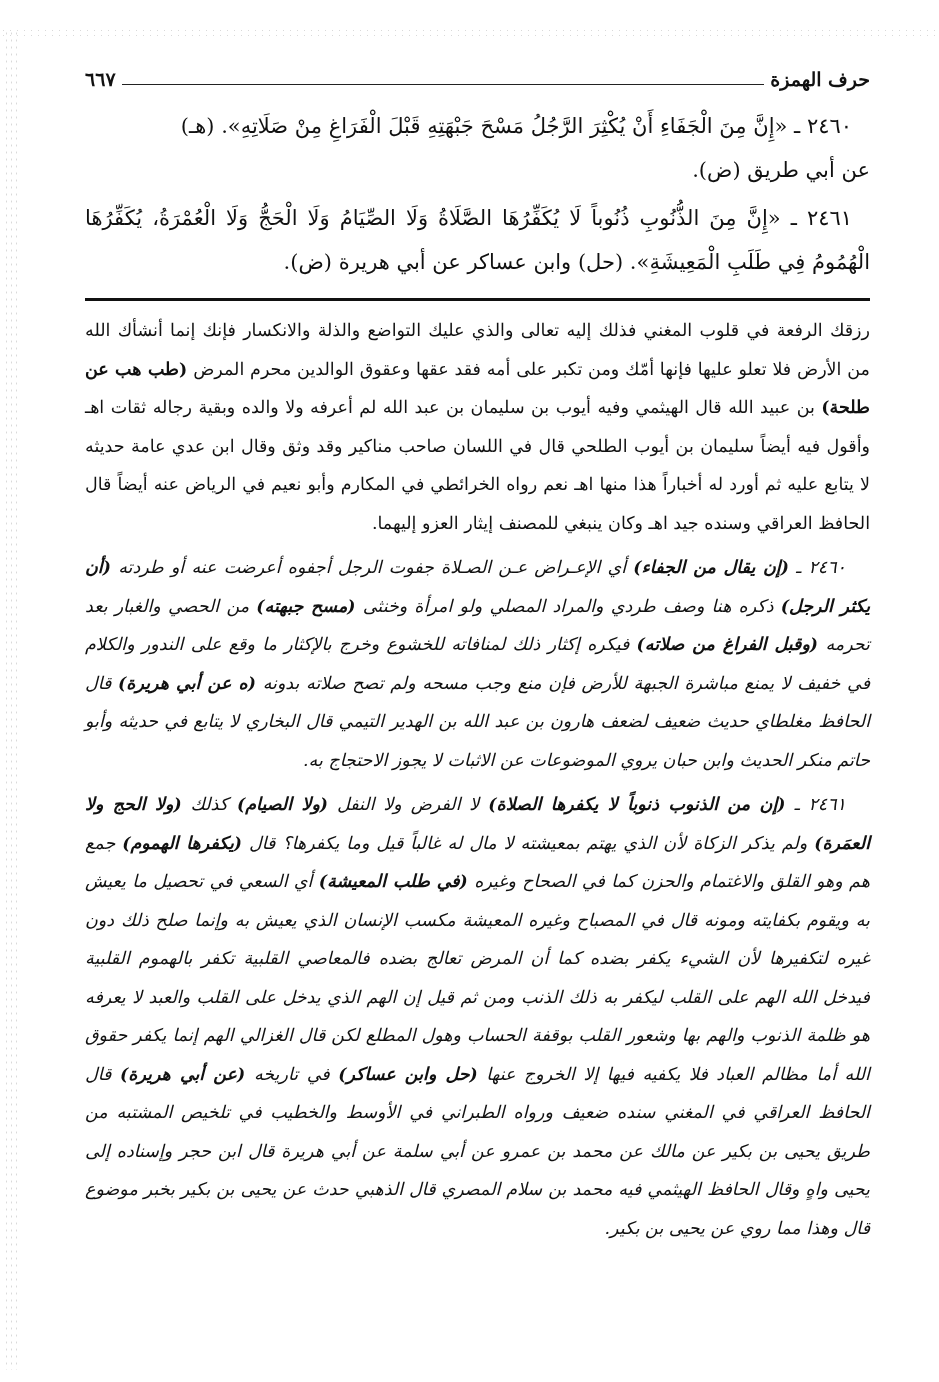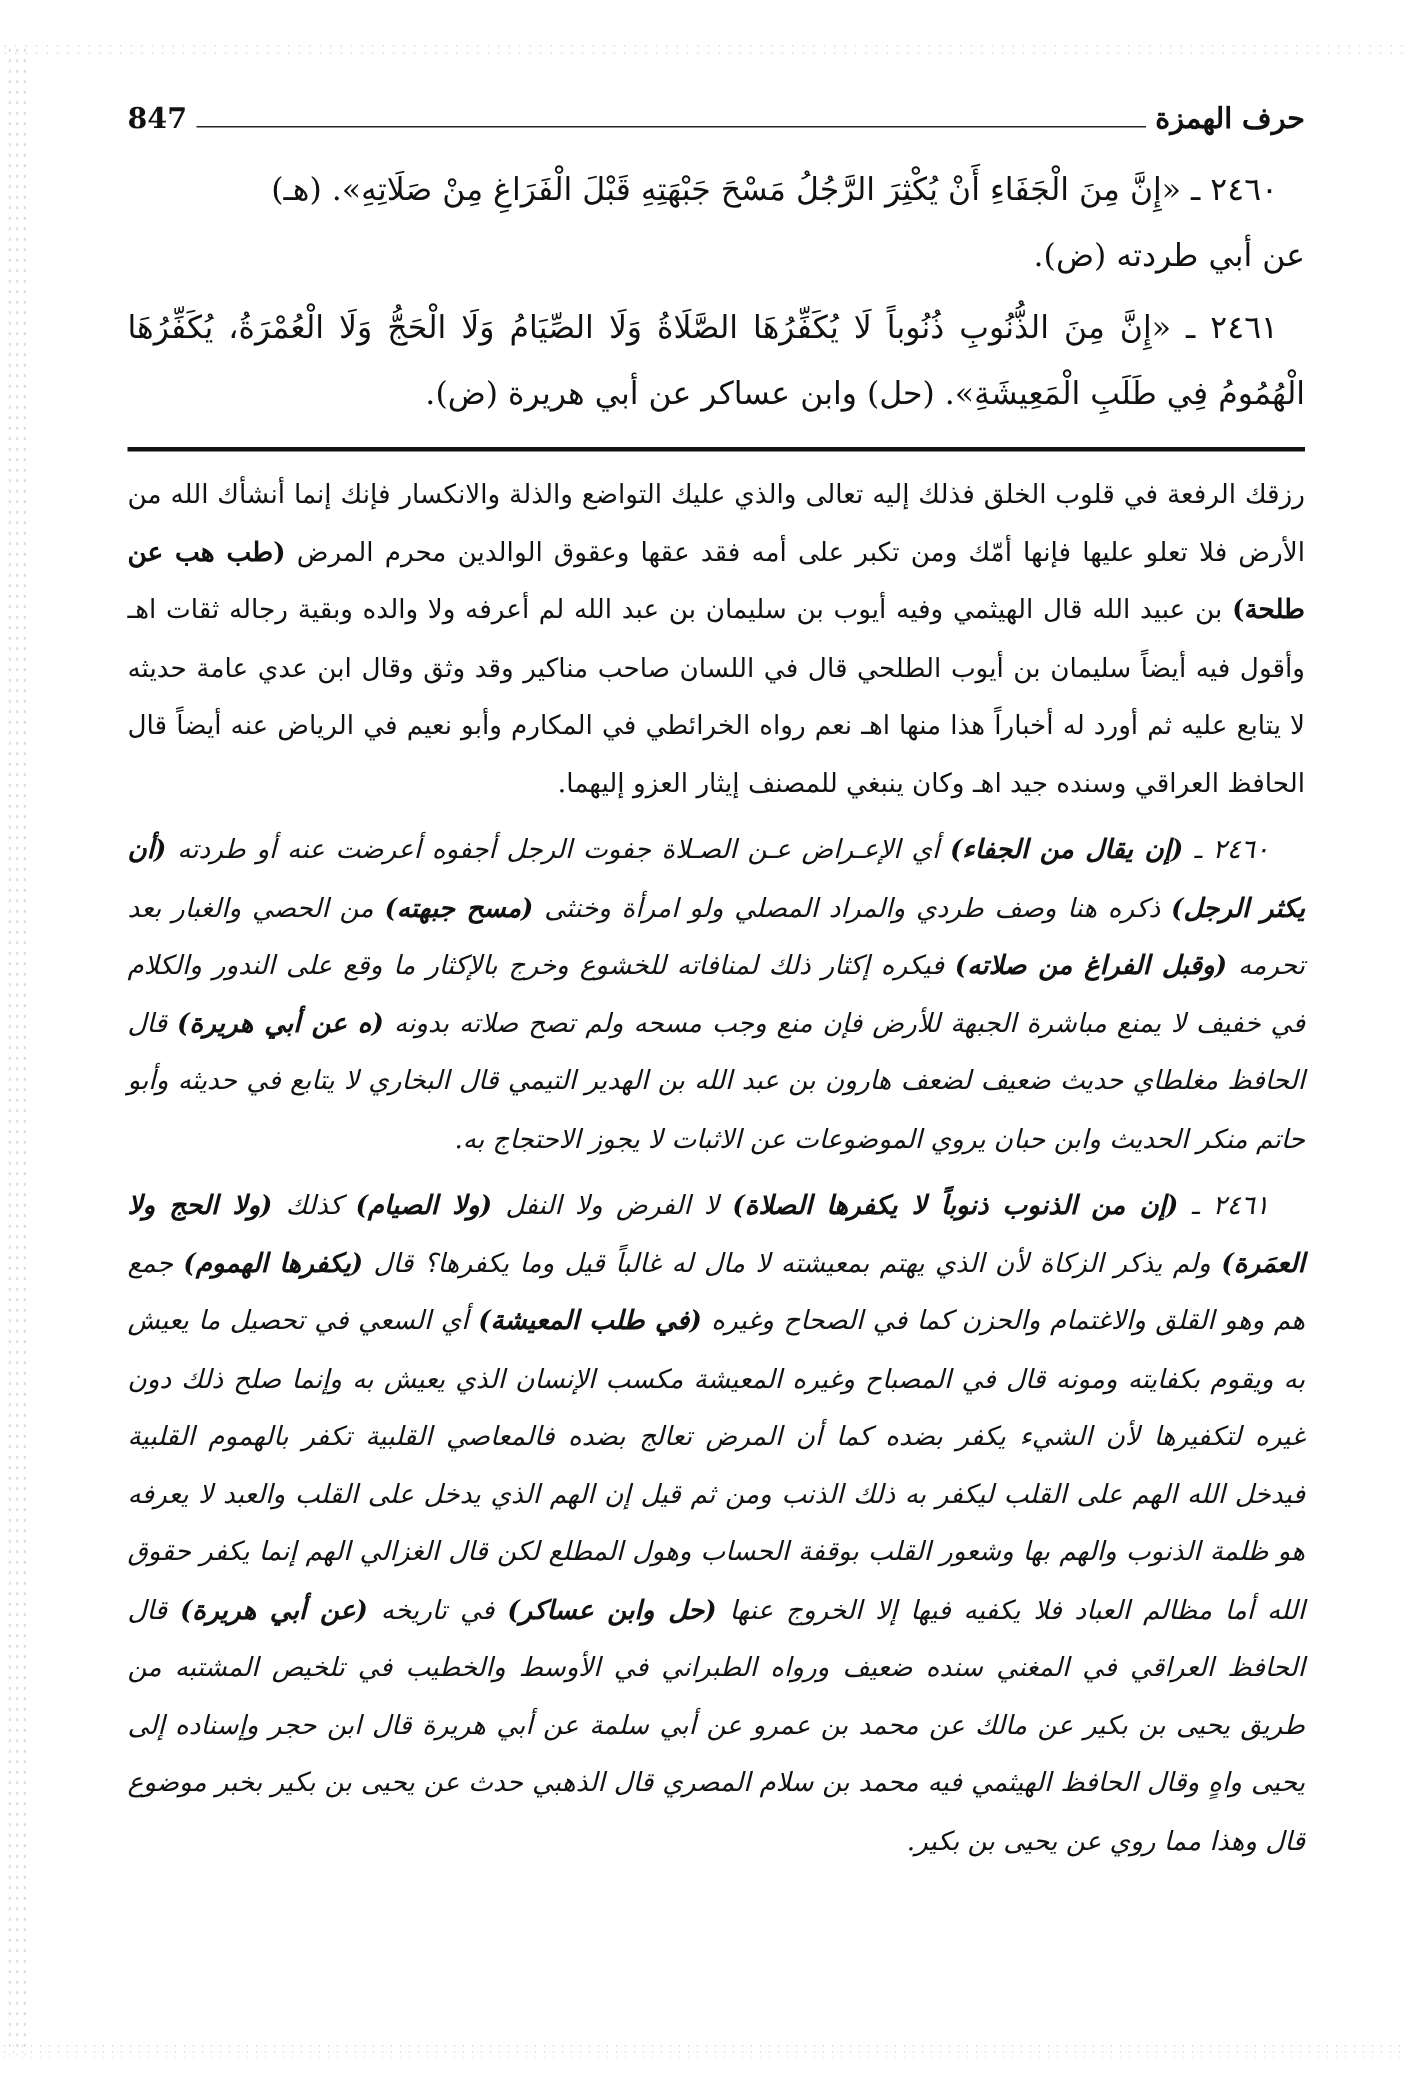--- a/index.html
+++ b/index.html
@@ -107,38 +107,38 @@
 
 <div class="scan-edge-top"></div>
 <div class="scan-edge-left"></div>
 <div class="scan-edge-bottom"></div>
 
 <div class="page">
 
   <div class="running-head">
     <span class="chapter">حرف الهمزة</span>
     <span class="rule"></span>
-    <span class="page-num">847</span>
+    <span class="page-num">٦٦٧</span>
   </div>
 
   <div class="matn">
     <p>
       <span>٢٤٦٠ ـ «إِنَّ مِنَ الْجَفَاءِ أَنْ يُكْثِرَ الرَّجُلُ مَسْحَ جَبْهَتِهِ قَبْلَ الْفَرَاغِ مِنْ صَلَاتِهِ». (هـ)</span>
-      <span class="src">عن أبي طردته (ض).</span>
+      <span class="src">عن أبي طريق (ض).</span>
     </p>
     <p>
       <span>٢٤٦١ ـ «إِنَّ مِنَ الذُّنُوبِ ذُنُوباً لَا يُكَفِّرُهَا الصَّلَاةُ وَلَا الصِّيَامُ وَلَا الْحَجُّ وَلَا الْعُمْرَةُ، يُكَفِّرُهَا الْهُمُومُ فِي طَلَبِ الْمَعِيشَةِ». (حل) وابن عساكر عن أبي هريرة (ض).</span>
     </p>
   </div>
 
   <div class="divider"></div>
 
   <div class="sharh">
     <p>
-      <span>رزقك الرفعة في قلوب الخلق فذلك إليه تعالى والذي عليك التواضع والذلة والانكسار فإنك إنما</span>
+      <span>رزقك الرفعة في قلوب المغني فذلك إليه تعالى والذي عليك التواضع والذلة والانكسار فإنك إنما</span>
       <span>أنشأك الله من الأرض فلا تعلو عليها فإنها أمّك ومن تكبر على أمه فقد عقها وعقوق الوالدين محرم</span>
       <span>المرض</span>
       <b>(طب هب عن طلحة)</b>
       <span>بن عبيد الله قال الهيثمي وفيه أيوب بن سليمان بن عبد الله لم أعرفه ولا والده وبقية رجاله ثقات اهـ وأقول فيه أيضاً سليمان بن أيوب الطلحي قال في اللسان صاحب مناكير وقد وثق وقال ابن عدي عامة حديثه لا يتابع عليه ثم أورد له أخباراً هذا منها اهـ نعم رواه الخرائطي في المكارم وأبو نعيم في الرياض عنه أيضاً قال الحافظ العراقي وسنده جيد اهـ وكان ينبغي للمصنف إيثار العزو إليهما.</span>
     </p>
 
     <p class="indent">
       <span>٢٤٦٠ ـ </span><b>(إن يقال من الجفاء)</b><span> أي الإعـراض عـن الصـلاة جفوت الرجل أجفوه أعرضت عنه أو طردته </span><b>(أن يكثر الرجل)</b><span> ذكره هنا وصف طردي والمراد المصلي ولو امرأة وخنثى </span><b>(مسح جبهته)</b><span> من الحصي والغبار بعد تحرمه </span><b>(وقبل الفراغ من صلاته)</b><span> فيكره إكثار ذلك لمنافاته للخشوع وخرج بالإكثار ما وقع على الندور والكلام في خفيف لا يمنع مباشرة الجبهة للأرض فإن منع وجب مسحه ولم تصح صلاته بدونه </span><b>(ه عن أبي هريرة)</b><span> قال الحافظ مغلطاي حديث ضعيف لضعف هارون بن عبد الله بن الهدير التيمي قال البخاري لا يتابع في حديثه وأبو حاتم منكر الحديث وابن حبان يروي الموضوعات عن الاثبات لا يجوز الاحتجاج به.</span>
     </p>
 

